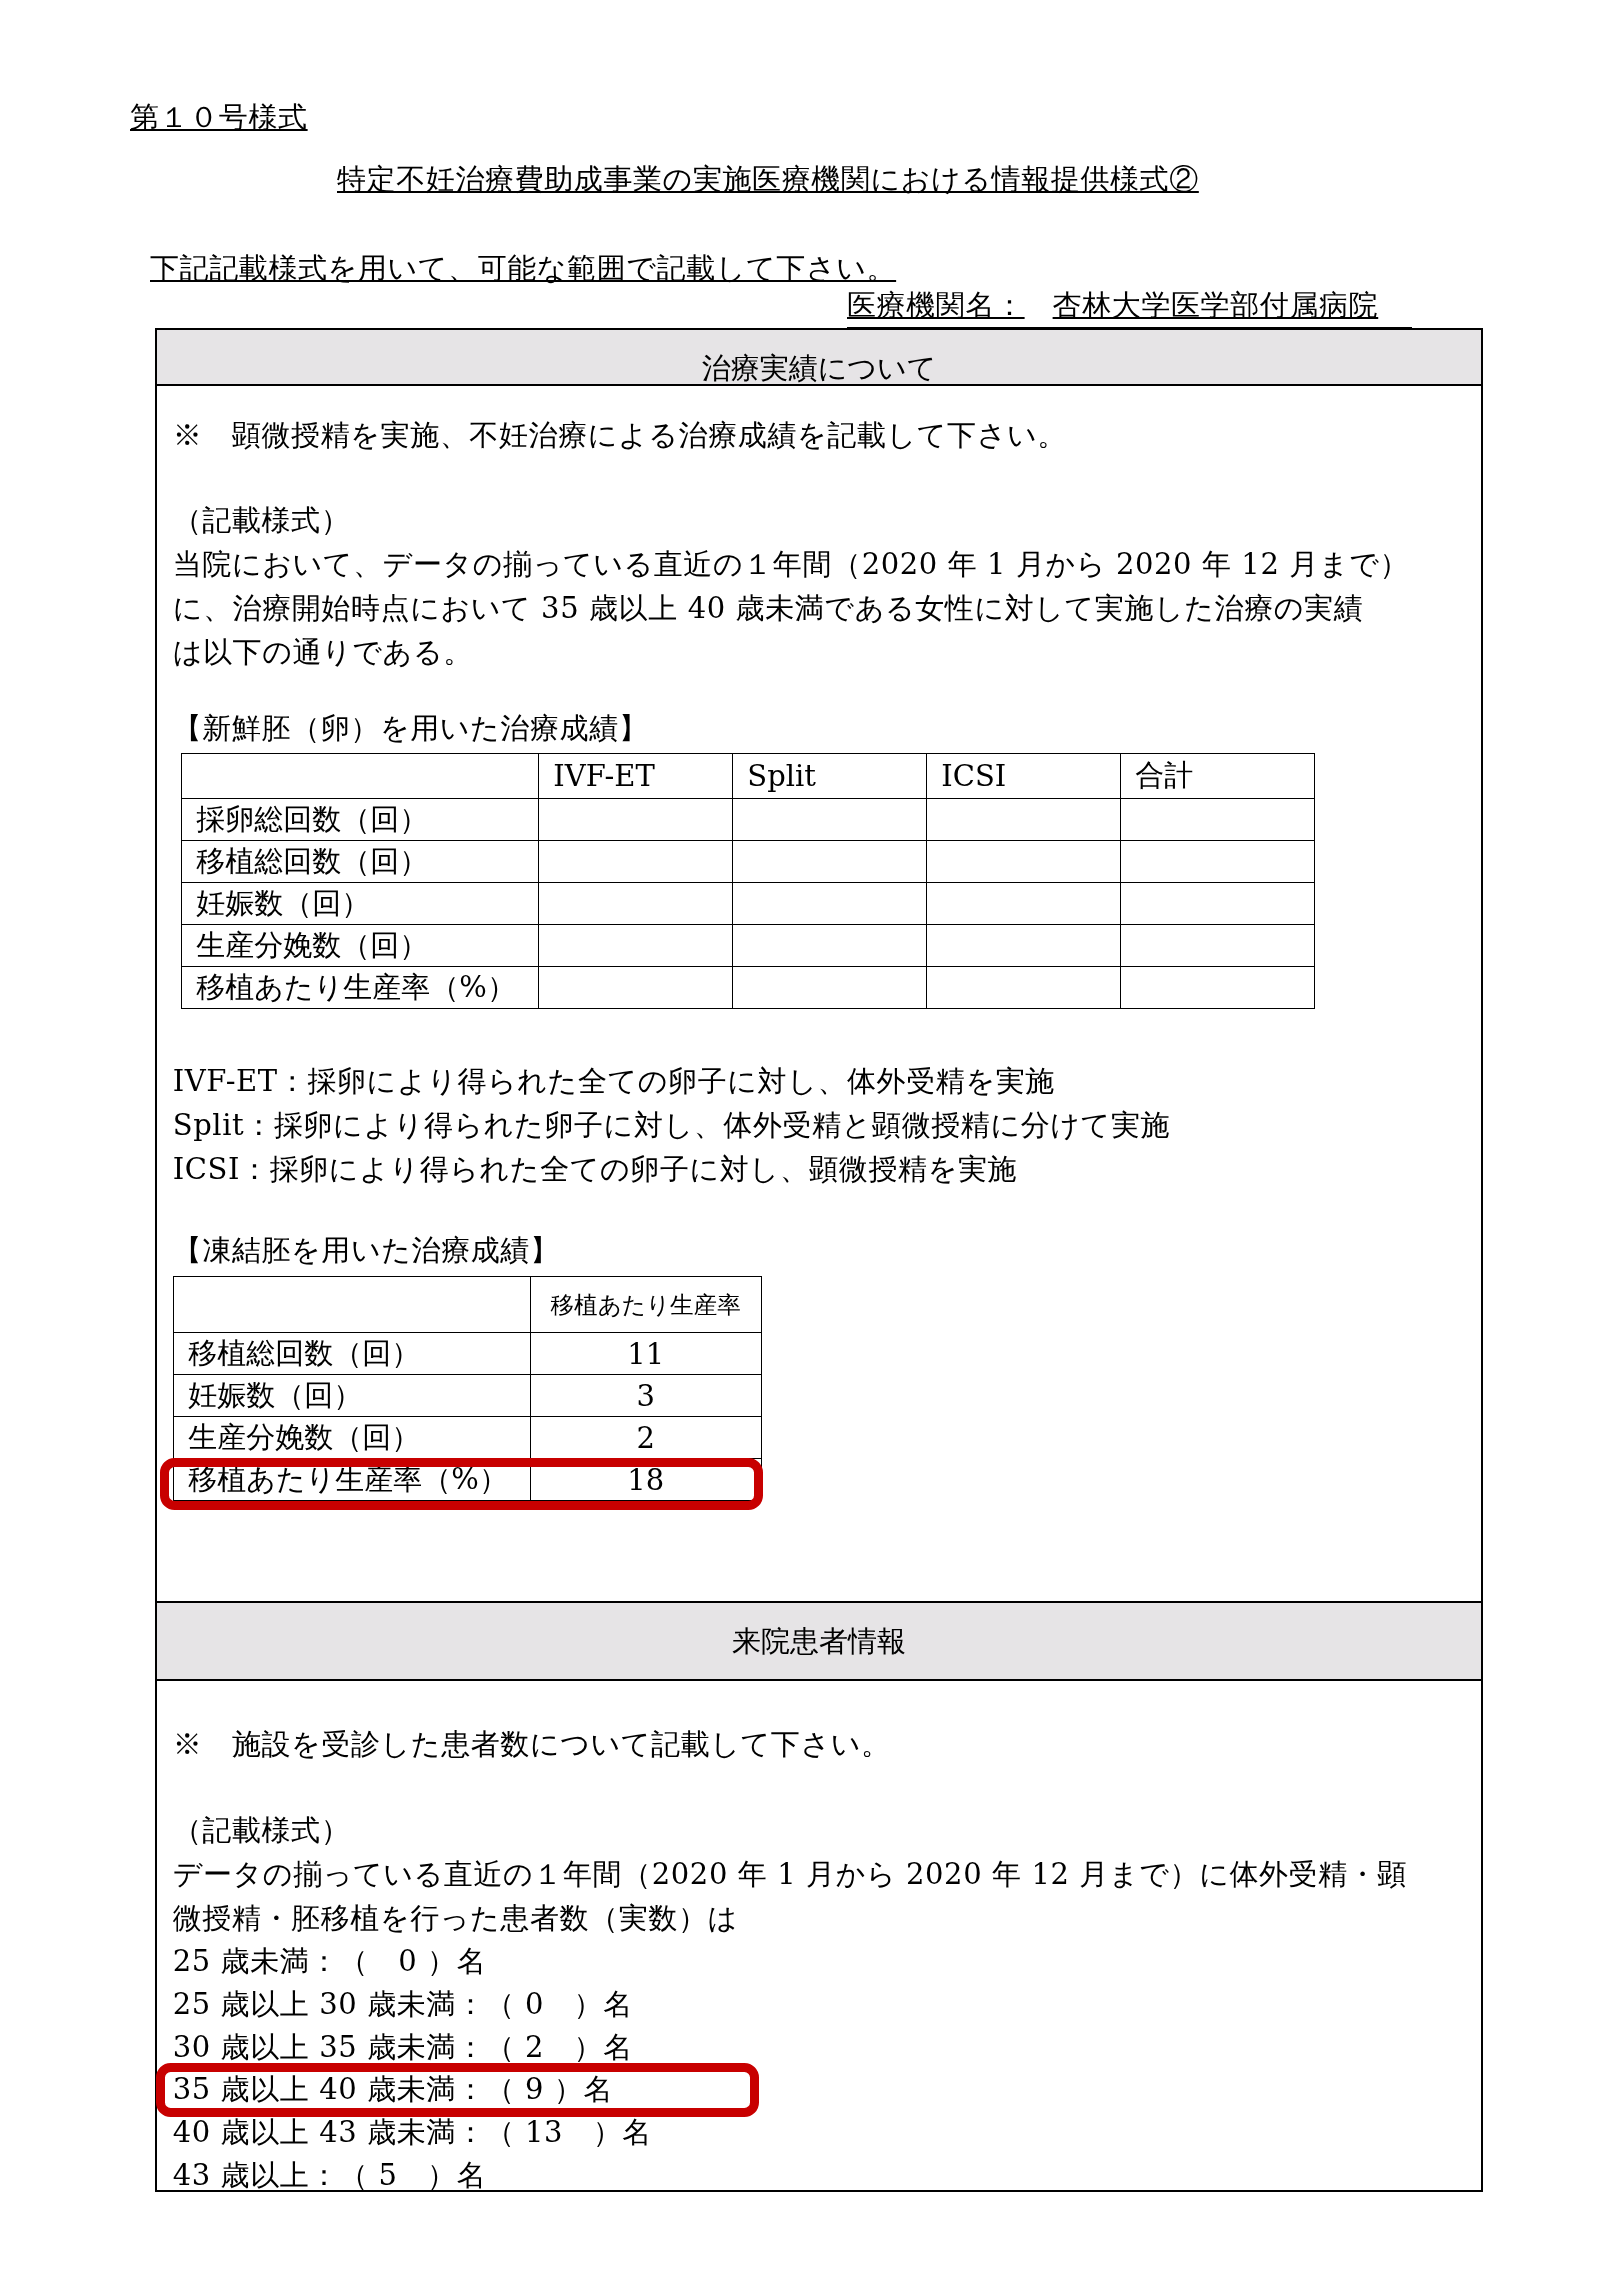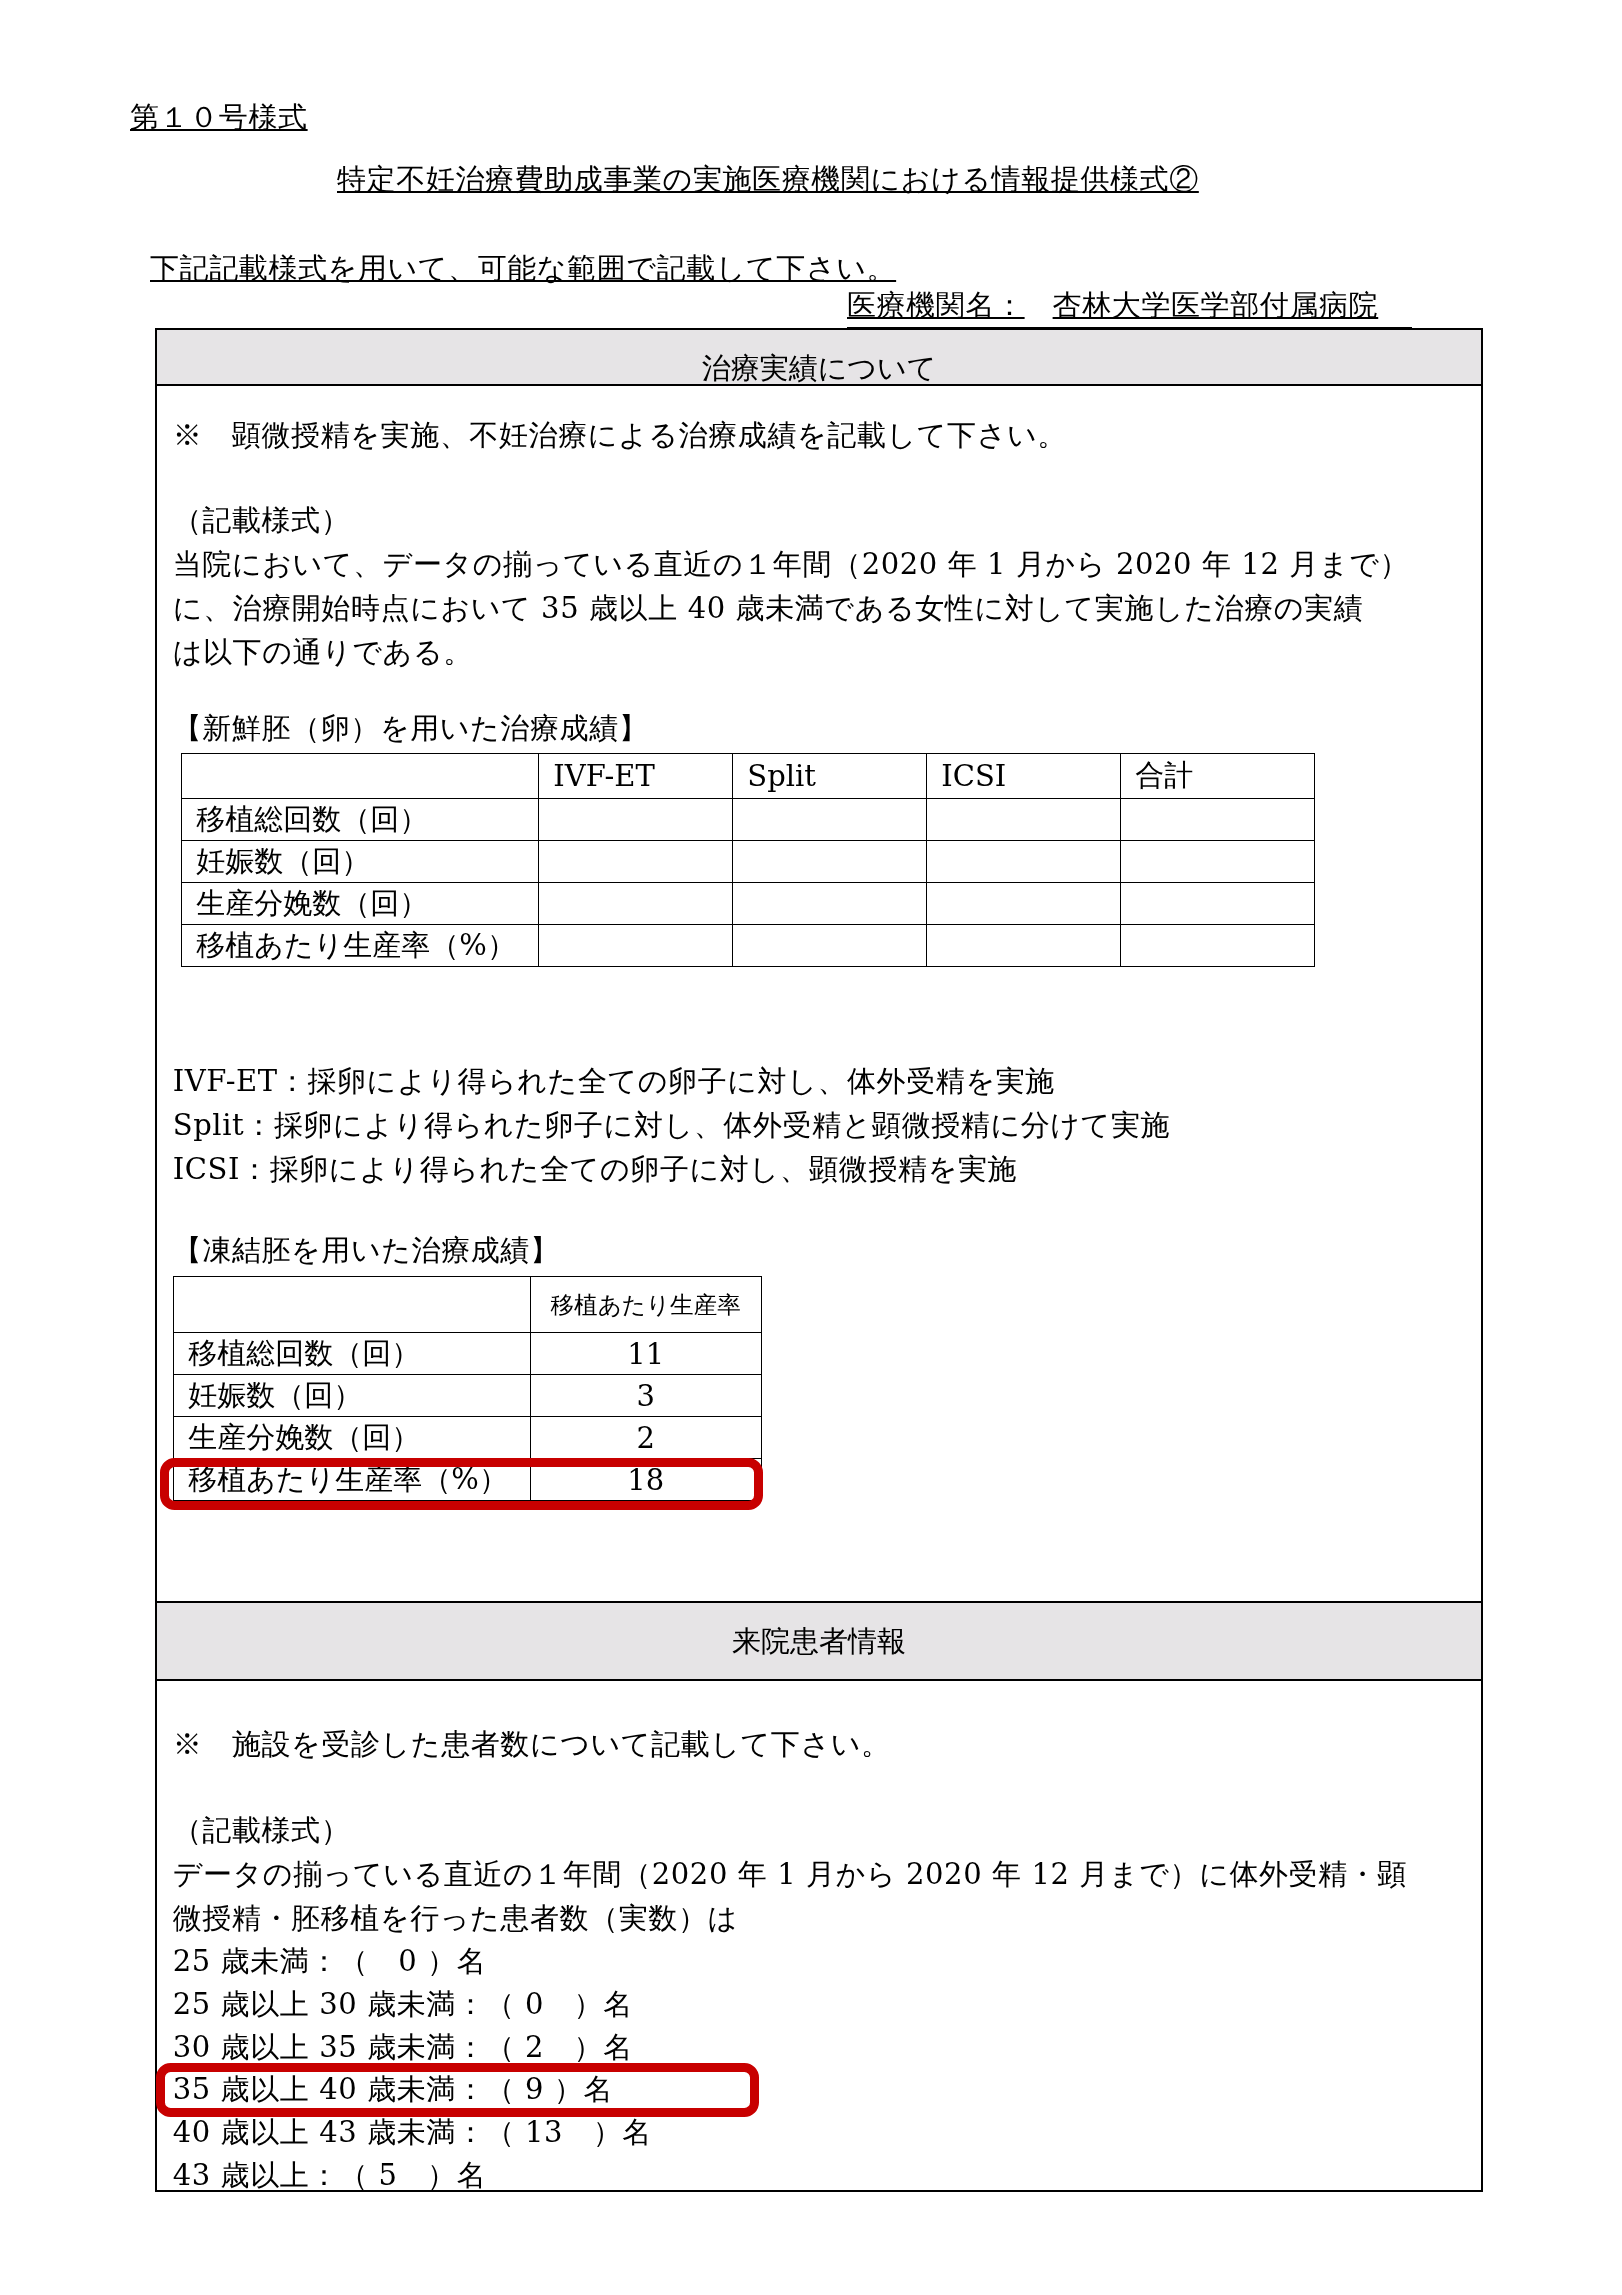--- a/index.html
+++ b/index.html
@@ -53,20 +53,27 @@
 
   <div class="body-text" style="top:376px">【新鮮胚（卵）を用いた治療成績】</div>
   <table class="grid fresh">
     <tbody>
         <tr class="head">
       <td class="c0"></td>
       <td class="cn">IVF-ET</td>
       <td class="cn">Split</td>
       <td class="cn">ICSI</td>
       <td class="cn">合計</td>
+    </tr>
+    <tr>
+      <td class="c0">採卵総回数（回）</td>
+      <td></td>
+      <td></td>
+      <td></td>
+      <td></td>
     </tr>
     <tr>
       <td class="c0">移植総回数（回）</td>
       <td></td>
       <td></td>
       <td></td>
       <td></td>
     </tr>
     <tr>
       <td class="c0">妊娠数（回）</td>

